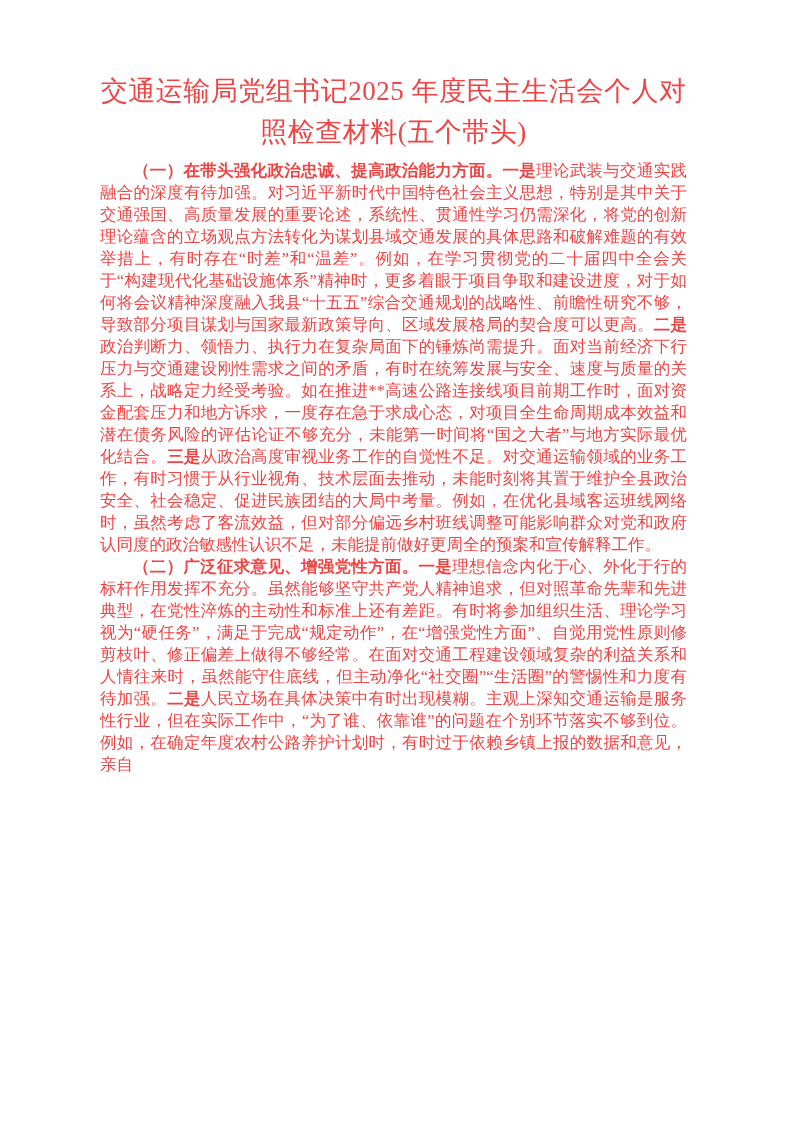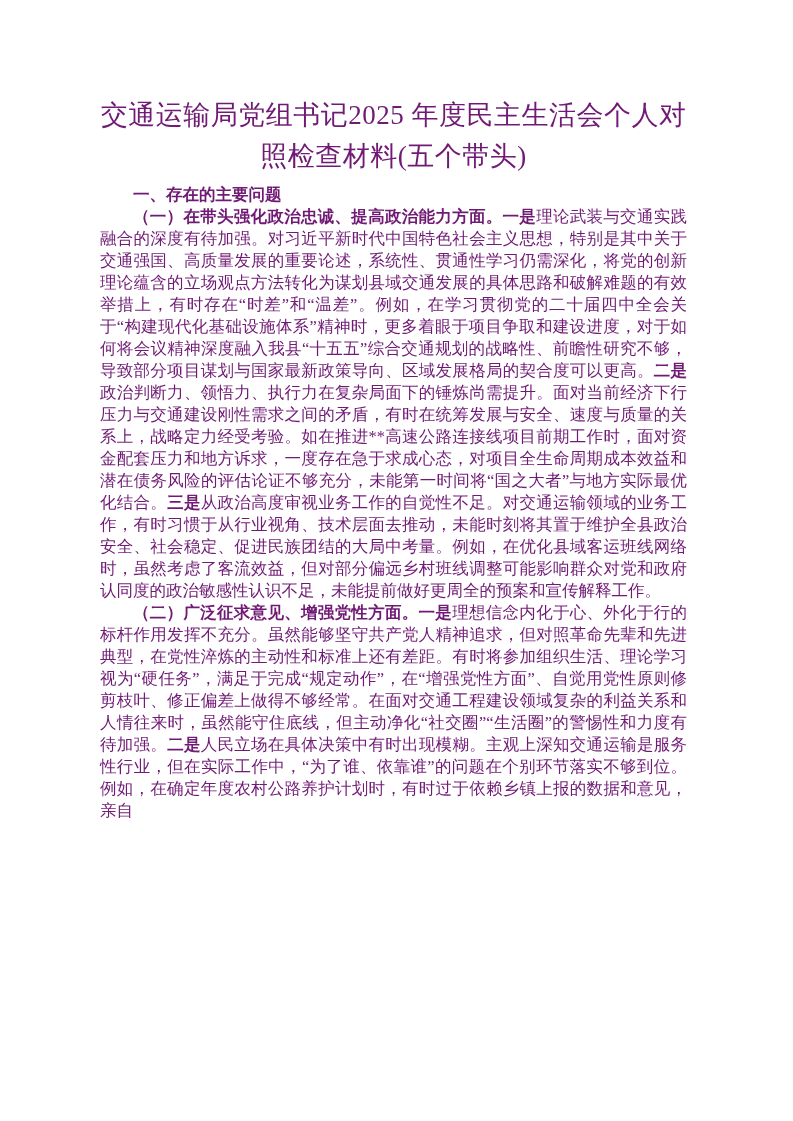--- a/index.html
+++ b/index.html
@@ -6,23 +6,23 @@
     margin: 0;
     padding: 0;
     background: #ffffff;
   }
   .page {
     position: relative;
     width: 793px;
     height: 1121px;
     background: #ffffff;
     box-sizing: border-box;
-    padding: 95px 106px 0 100px;
+    padding: 71px 106px 0 100px;
     font-family: "Liberation Serif", "DejaVu Serif", serif;
-    color: #701a75;
+    color: #ef4444;
     overflow: hidden;
   }
   .title {
     font-size: 27px;
     font-weight: normal;
     line-height: 41px;
     text-align: center;
     margin: 0 0 7px 0;
     letter-spacing: 0.5px;
   }
@@ -40,20 +40,19 @@
   }
 </style>
 </head>
 <body>
 
 <div class="page">
 
   <h1 class="title">交通运输局党组书记2025 年度民主生活会个人对照检查材料(五个带头)</h1>
 
 
-  <p class="para bold"><span>一、存在的主要问题</span></p>
 
 
   <p class="para"><b>（一）在带头强化政治忠诚、提高政治能力方面。一是</b><span>理论武装与交通实践融合的深度有待加强。对习近平新时代中国特色社会主义思想，特别是其中关于交通强国、高质量发展的重要论述，系统性、贯通性学习仍需深化，将党的创新理论蕴含的立场观点方法转化为谋划县域交通发展的具体思路和破解难题的有效举措上，有时存在“时差”和“温差”。例如，在学习贯彻党的二十届四中全会关于“构建现代化基础设施体系”精神时，更多着眼于项目争取和建设进度，对于如何将会议精神深度融入我县“十五五”综合交通规划的战略性、前瞻性研究不够，导致部分项目谋划与国家最新政策导向、区域发展格局的契合度可以更高。</span><b>二是</b><span>政治判断力、领悟力、执行力在复杂局面下的锤炼尚需提升。面对当前经济下行压力与交通建设刚性需求之间的矛盾，有时在统筹发展与安全、速度与质量的关系上，战略定力经受考验。如在推进**高速公路连接线项目前期工作时，面对资金配套压力和地方诉求，一度存在急于求成心态，对项目全生命周期成本效益和潜在债务风险的评估论证不够充分，未能第一时间将“国之大者”与地方实际最优化结合。</span><b>三是</b><span>从政治高度审视业务工作的自觉性不足。对交通运输领域的业务工作，有时习惯于从行业视角、技术层面去推动，未能时刻将其置于维护全县政治安全、社会稳定、促进民族团结的大局中考量。例如，在优化县域客运班线网络时，虽然考虑了客流效益，但对部分偏远乡村班线调整可能影响群众对党和政府认同度的政治敏感性认识不足，未能提前做好更周全的预案和宣传解释工作。</span></p>
 
   <p class="para"><b>（二）广泛征求意见、增强党性方面。一是</b><span>理想信念内化于心、外化于行的标杆作用发挥不充分。虽然能够坚守共产党人精神追求，但对照革命先辈和先进典型，在党性淬炼的主动性和标准上还有差距。有时将参加组织生活、理论学习视为“硬任务”，满足于完成“规定动作”，在“增强党性方面”、自觉用党性原则修剪枝叶、修正偏差上做得不够经常。在面对交通工程建设领域复杂的利益关系和人情往来时，虽然能守住底线，但主动净化“社交圈”“生活圈”的警惕性和力度有待加强。</span><b>二是</b><span>人民立场在具体决策中有时出现模糊。主观上深知交通运输是服务性行业，但在实际工作中，“为了谁、依靠谁”的问题在个别环节落实不够到位。例如，在确定年度农村公路养护计划时，有时过于依赖乡镇上报的数据和意见，亲自</span></p>
 
 </div>
 
 </body></html>

